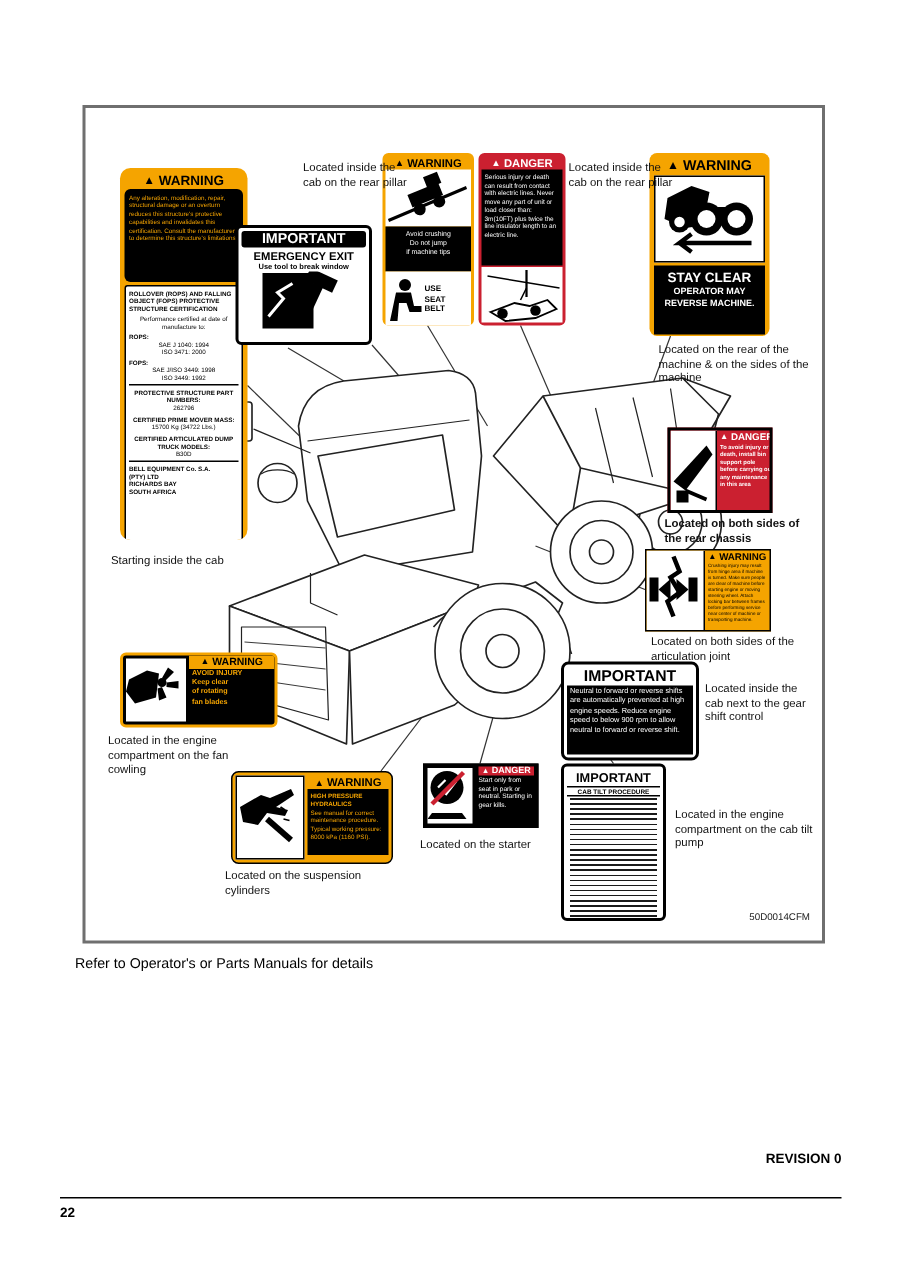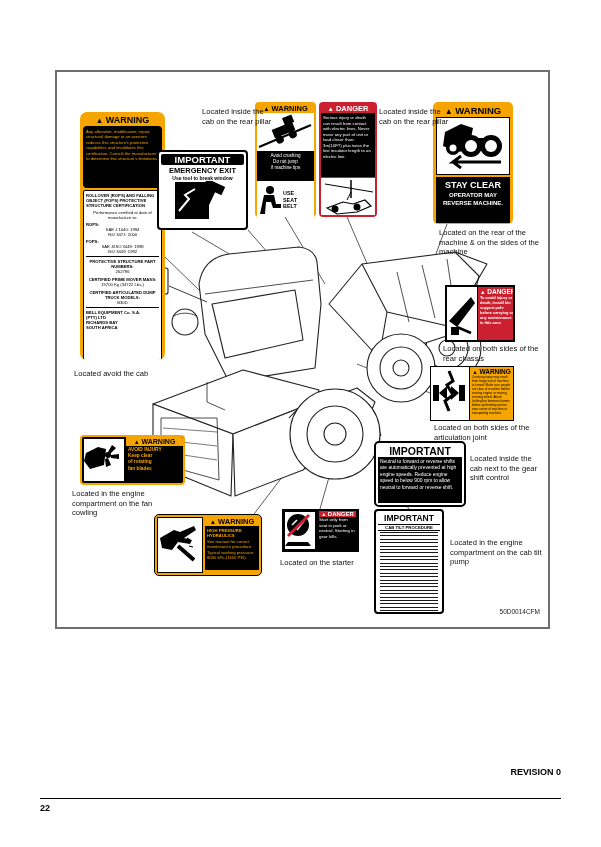--- a/index.html
+++ b/index.html
@@ -325,31 +325,33 @@
         <div class="blackbox ob tinytext" style="font-size:4.2px;padding:2px;height:40px;">
           <div style="font-weight:bold;">HIGH PRESSURE HYDRAULICS</div>
           <div>See manual for correct maintenance procedure. Typical working pressure: 8000 kPa (1160 PSI).</div>
         </div>
       </div>
     </div>
 
     <div class="cap" style="left:145px;top:35px;width:72px;">Located inside the cab on the rear pillar</div>
     <div class="cap" style="left:322px;top:35px;width:72px;">Located inside the cab on the rear pillar</div>
     <div class="cap" style="left:382px;top:156px;width:110px;">Located on the rear of the machine &amp; on the sides of the machine</div>
-    <div class="cap" style="left:386px;top:272px;width:102px;">Located on both sides of the rear chassis</div>
+    <div class="cap" style="left:386px;top:272px;width:102px;font-weight:bold;">Located on both sides of the rear chassis</div>
     <div class="cap" style="left:377px;top:351px;width:104px;">Located on both sides of the articulation joint</div>
     <div class="cap" style="left:413px;top:382px;width:74px;">Located inside the cab next to the gear shift control</div>
     <div class="cap" style="left:393px;top:466px;width:92px;">Located in the engine compartment on the cab tilt pump</div>
     <div class="cap" style="left:223px;top:486px;width:110px;">Located on the starter</div>
-    <div class="cap" style="left:17px;top:297px;width:110px;">Located avoid the cab</div>
+    <div class="cap" style="left:17px;top:297px;width:110px;">Starting inside the cab</div>
     <div class="cap" style="left:15px;top:417px;width:100px;">Located in the engine compartment on the fan cowling</div>
+    <div class="cap" style="left:93px;top:507px;width:120px;">Located on the suspension cylinders</div>
 
     <div id="fig-code">50D0014CFM</div>
   </div>
 
   <div id="note">
+    <div>Refer to Operator's or Parts Manuals for details</div>
   </div>
 
   <div id="footer-rule"></div>
   <div id="footer-page">22</div>
   <div id="footer-rev">REVISION 0</div>
 
 </div>
 
 </body></html>

